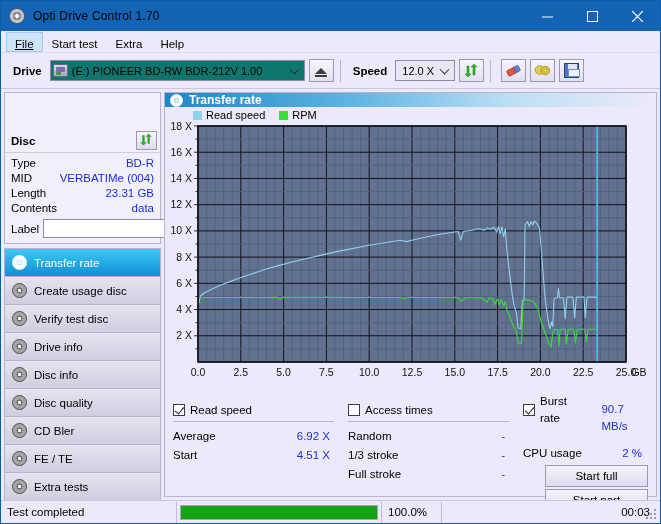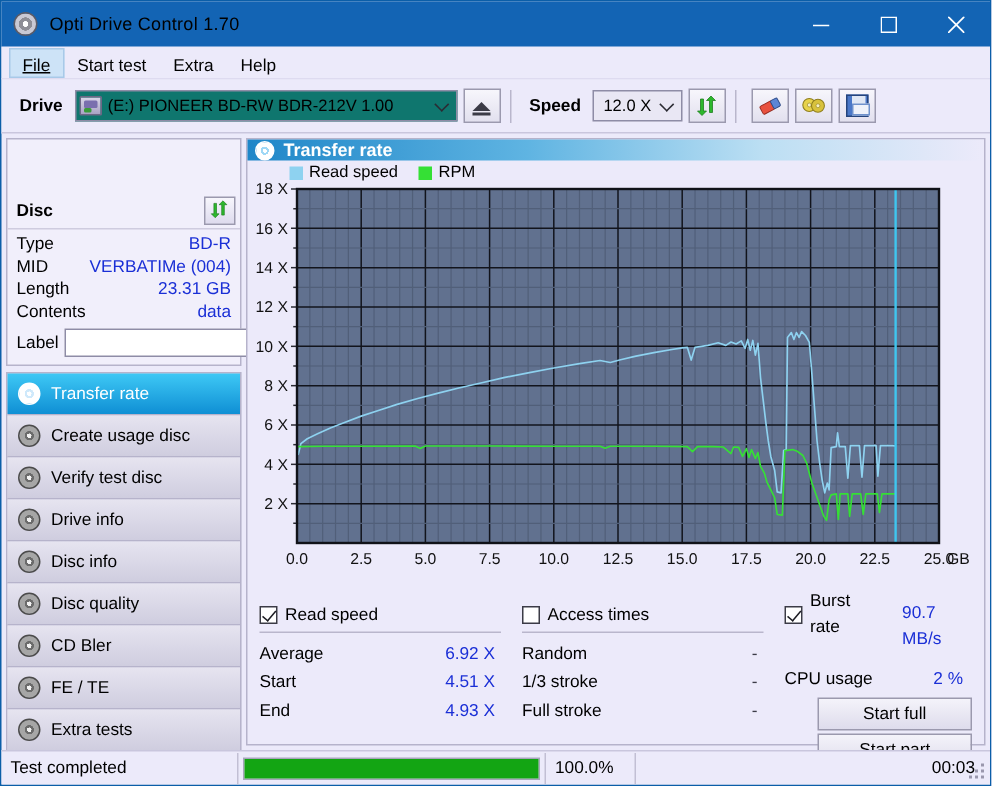--- a/index.html
+++ b/index.html
@@ -219,21 +219,21 @@
   
   .statusbar {
     position: absolute; left: 0; right: 0; bottom: 0; height: 23px;
     background: #eceafa; border-top: 1px solid #c9c6dd;
     display: flex; align-items: center; font-size: 11.5px;
   }
   .sb-cell {
     height: 21px; display: flex; align-items: center; padding: 0 6px;
     border-right: 1px solid #c2bfd4;
   }
-  .sb-status { width: 158px; }
+  .sb-status { width: 176px; }
   .sb-progress { width: 205px; padding: 0 3px; }
   .progress-track { width: 100%; height: 15px; background: #f5f4fb; border: 1px solid #a7a4bc; }
   .progress-fill { height: 100%; background: #13a513; }
   .sb-pct { width: 60px; justify-content: flex-start; }
   .sb-time { flex: 1; justify-content: flex-end; border-right: none; padding-right: 10px; }
   .grip { position: absolute; right: 2px; bottom: 2px; width: 12px; height: 12px; }
   .grip i { position: absolute; width: 2px; height: 2px; background: #9a97ad; }
 </style>
 </head>
 <body>
@@ -555,24 +555,20 @@
           </div>
           <div class="underline"></div>
           <div class="srow">
             <span>Average</span>
             <span class="sv">6.92 X</span>
           </div>
           <div class="srow">
             <span>Start</span>
             <span class="sv">4.51 X</span>
           </div>
-          <div class="srow">
-            <span>End</span>
-            <span class="sv">4.93 X</span>
-          </div>
         </div>
 
         <div class="col2">
           <div class="chk-row">
             <span class="chk"></span>
             <span>Access times</span>
           </div>
           <div class="underline"></div>
           <div class="srow">
             <span>Random</span>

